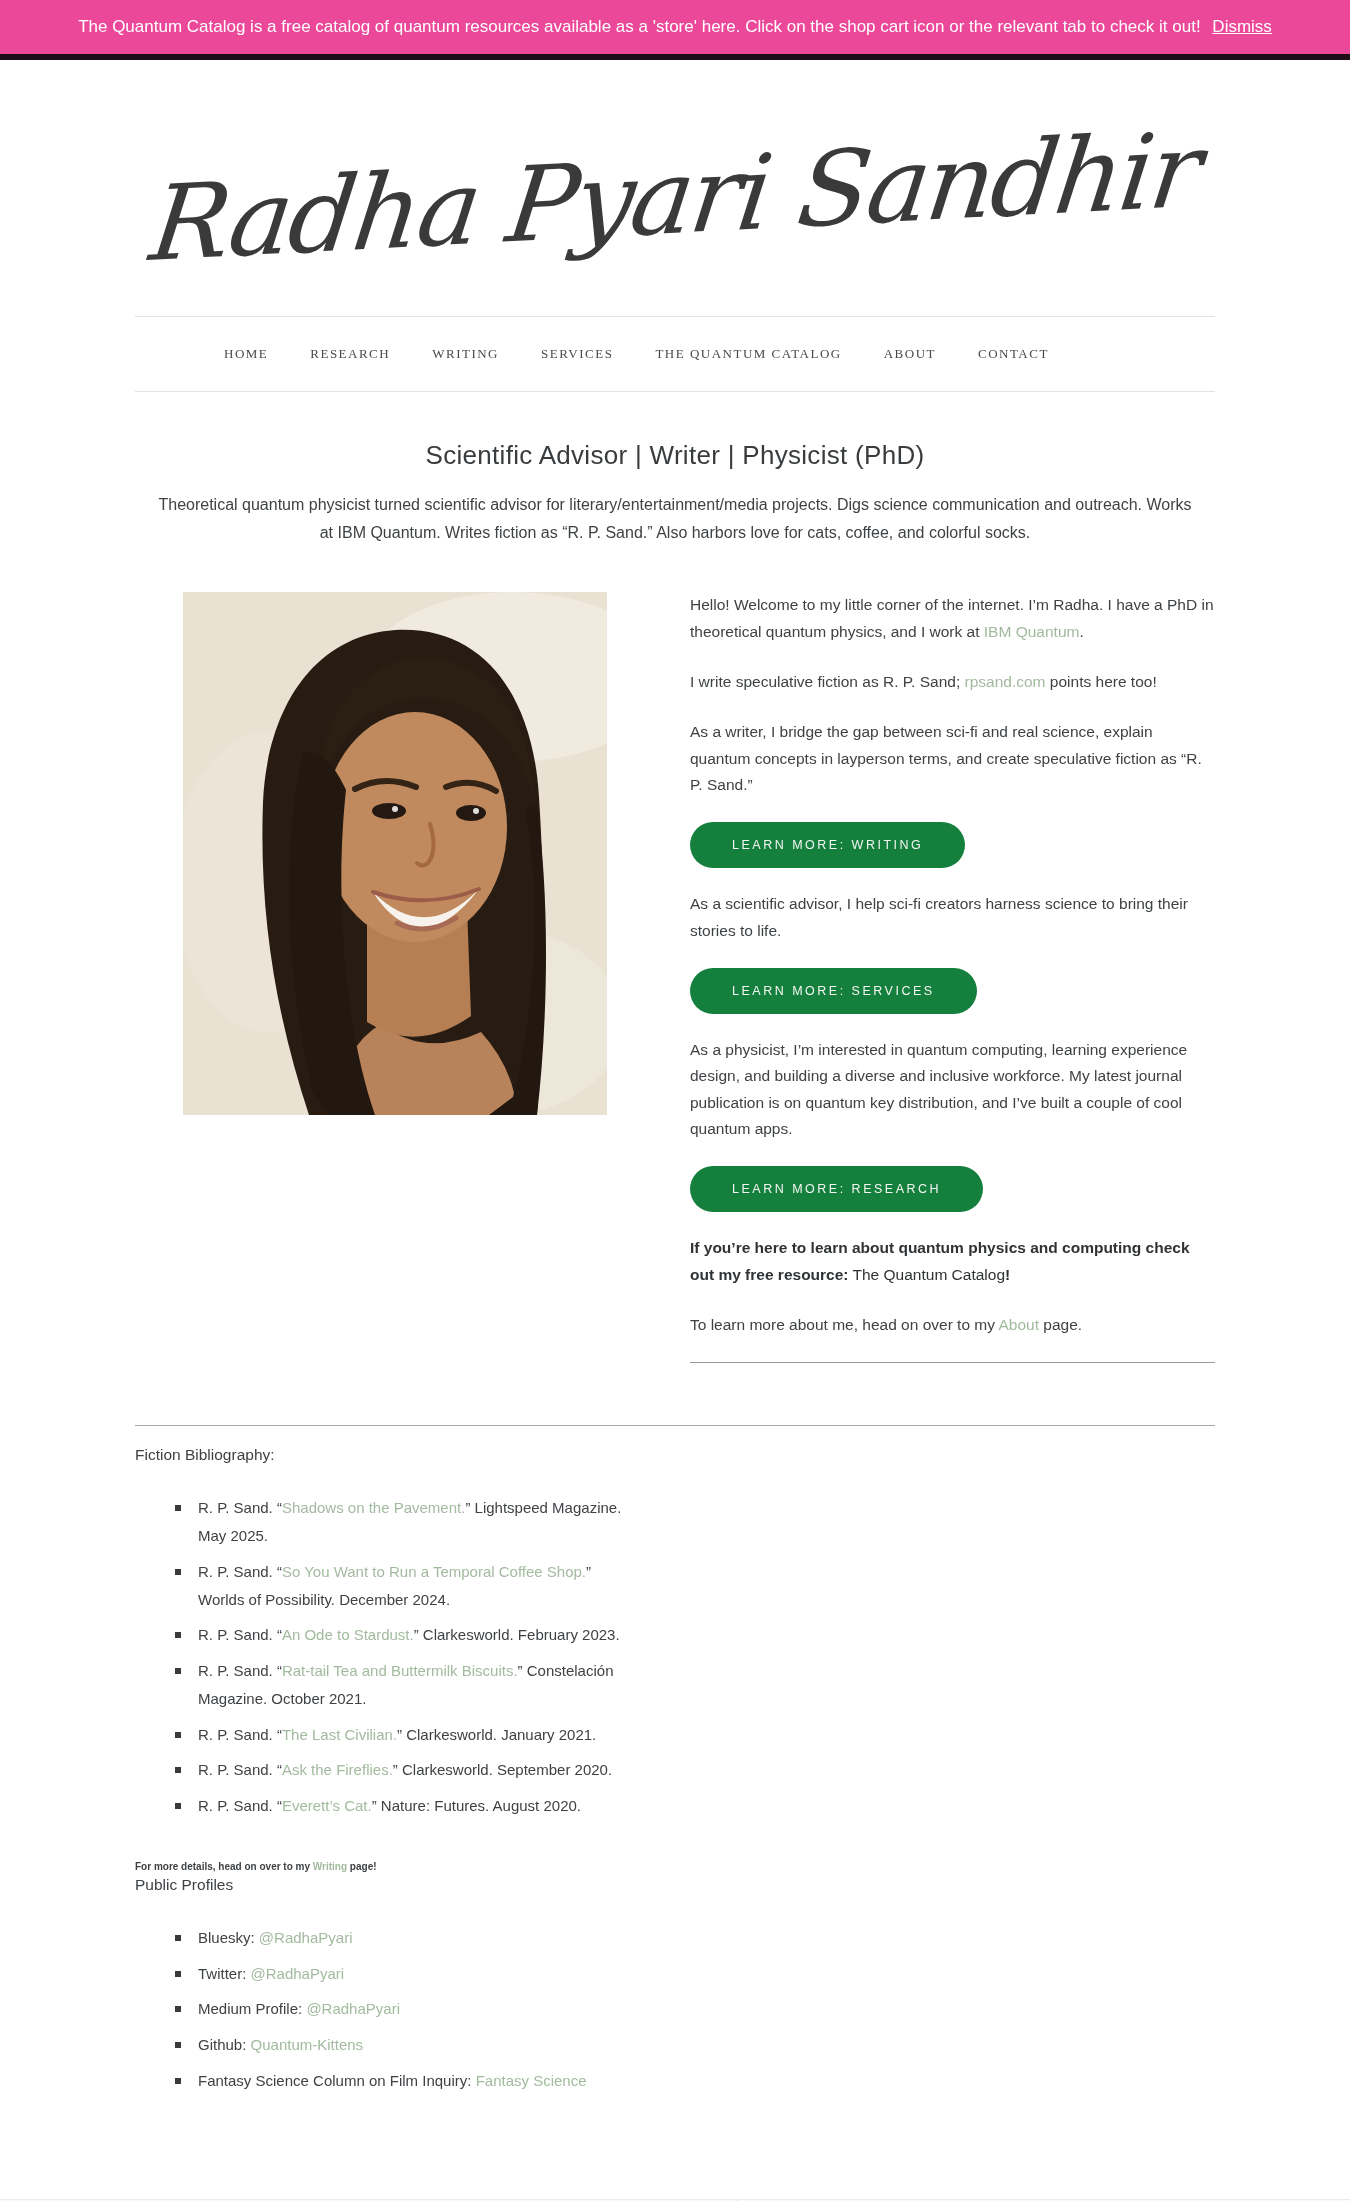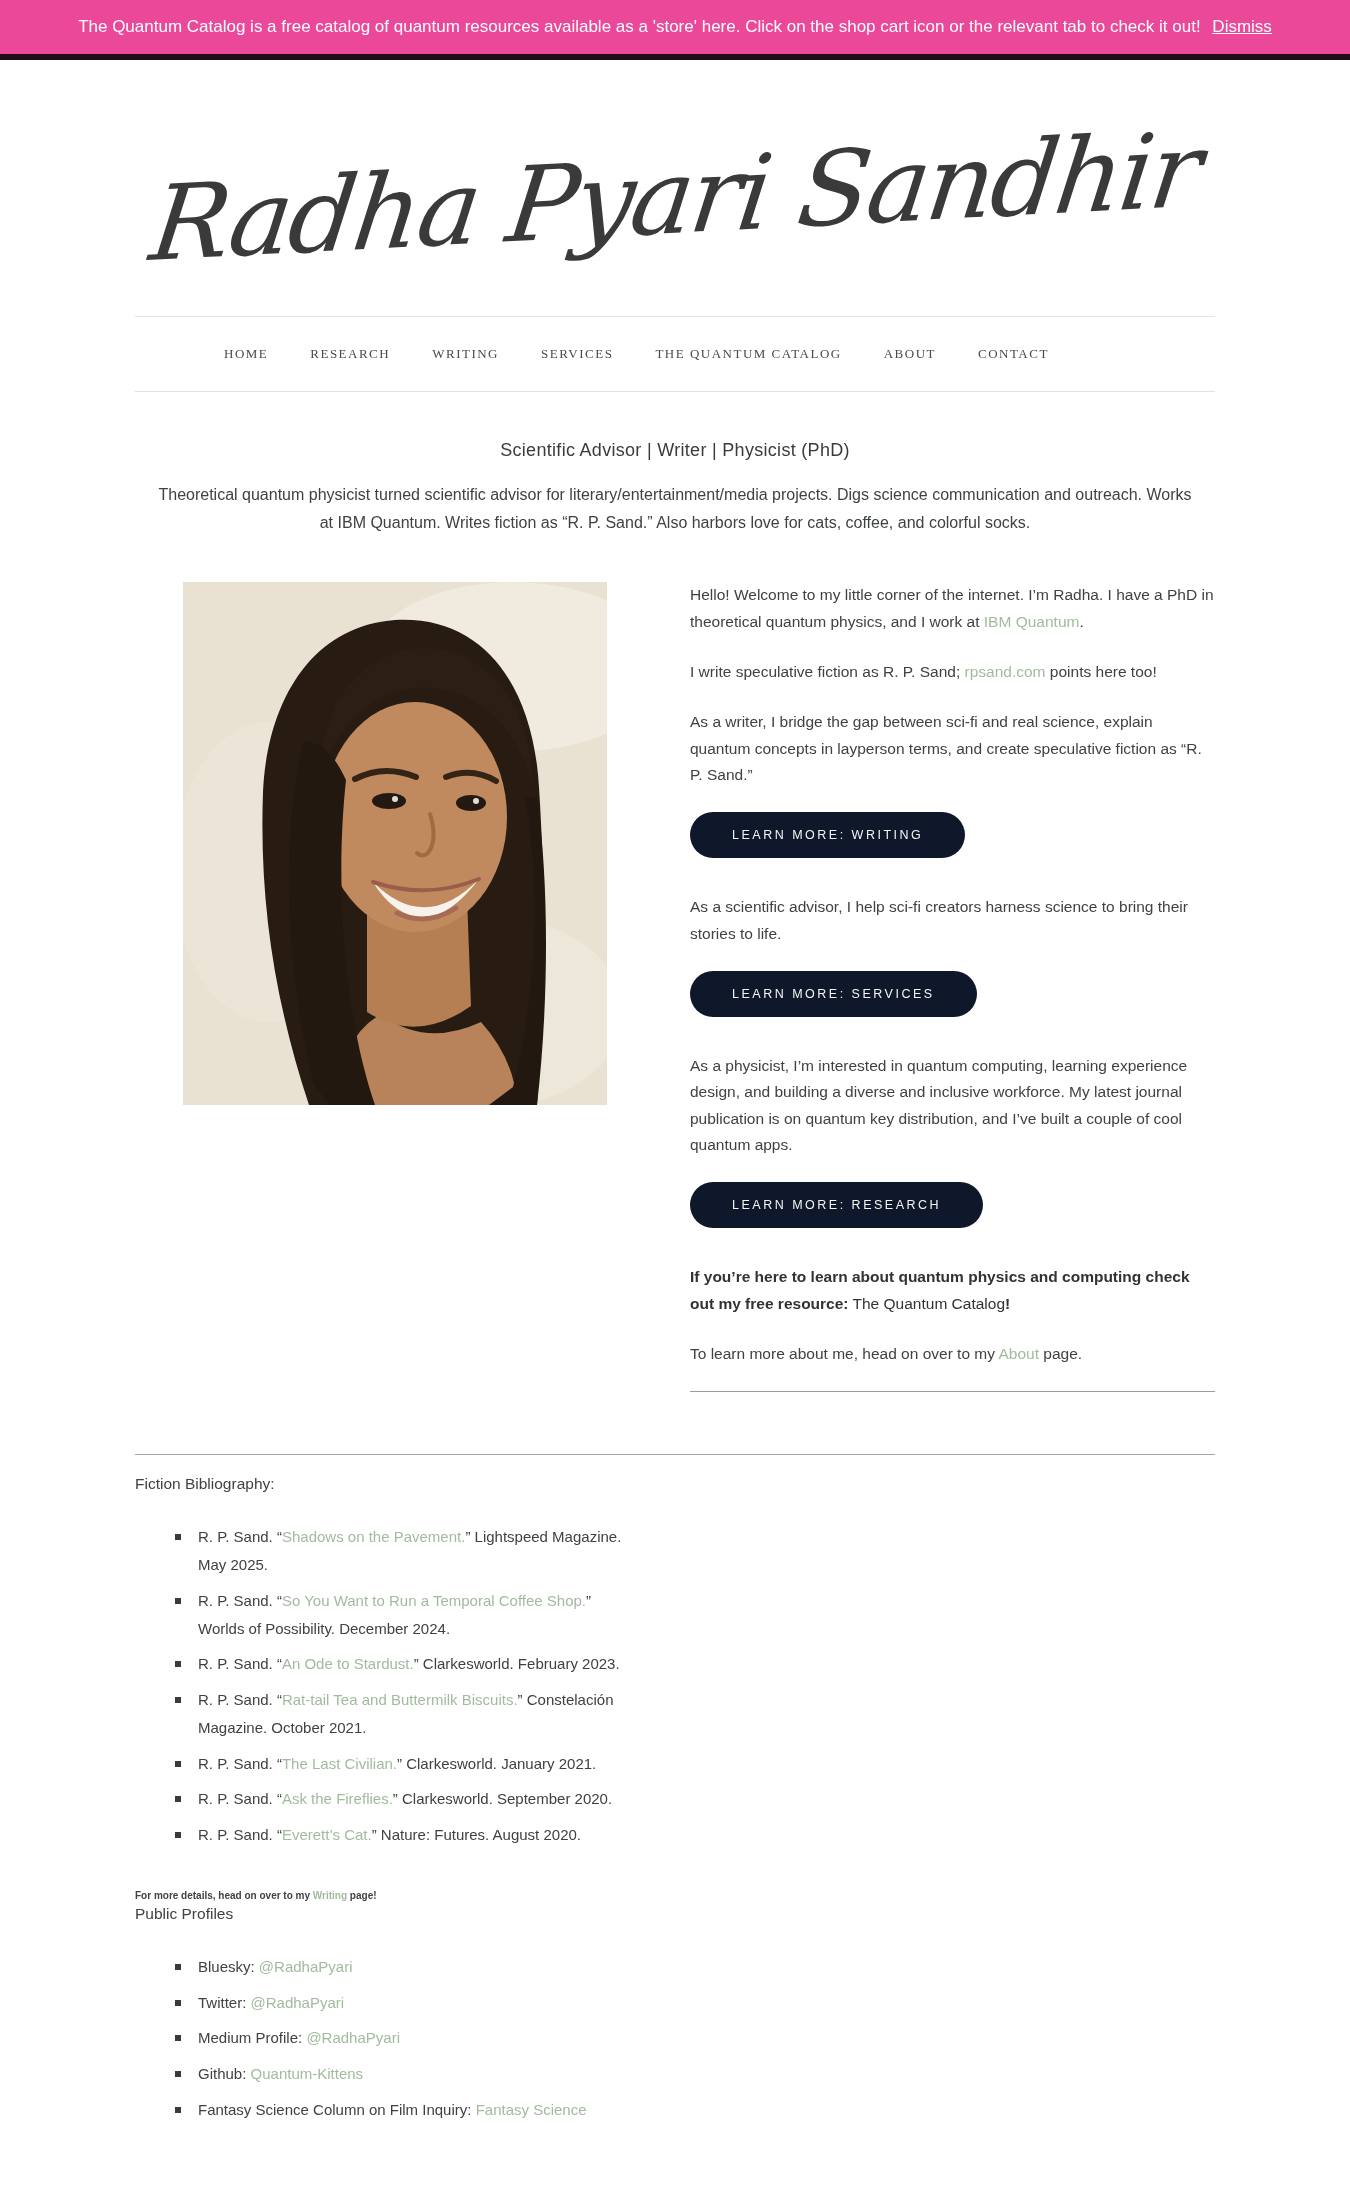--- a/index.html
+++ b/index.html
@@ -33,35 +33,35 @@
   
   .nav-band .container { border-top:1px solid #e3e3e3; border-bottom:1px solid #e3e3e3; padding-left:68px;font-family:Liberation Serif, serif; }
   .nav-list { list-style:none; margin:0; padding:0; display:flex; }
   .nav-list a {
     display:block; padding:29px 21px; font-size:13px; letter-spacing:1.5px;
     color:#474a4c; text-decoration:none; cursor:pointer;
   }
 
   
   .hero { text-align:center; margin-top:48px; }
-  .hero h1 { font-size:18px; font-weight:400; color:#393c3e; margin:0 0 20px; letter-spacing:.3px; }
+  .hero h1 { font-size:26px; font-weight:400; color:#393c3e; margin:0 0 20px; letter-spacing:.3px; }
   .hero p { font-size:16px; line-height:1.8; margin:0 auto; max-width:1045px; }
 
   
   .columns { display:flex; margin-top:44px; }
   .col-photo { width:555px; padding-left:48px; flex:none; }
   .col-main { width:525px; flex:none; }
   .photo-frame { width:424px; height:523px; overflow:hidden; }
   .photo-frame svg { display:block; }
 
   .col-main p { margin:0 0 24px; line-height:1.7; font-size:15.5px; }
   .btn {
-    display:inline-block; background:#0f172a; color:#f3f6f2; border:none;
+    display:inline-block; background:#15803d; color:#f3f6f2; border:none;
     border-radius:40px; padding:16px 42px; font-size:12.5px; letter-spacing:2.5px;
-    font-family:inherit; cursor:pointer; margin:0 0 36px;
+    font-family:inherit; cursor:pointer; margin:0 0 23px;
   }
   .bold-lead { font-size:16px; line-height:1.65; color:#303335; }
   .rich-bold { font-weight:bold; }
   .rich-link { color:#a2bb9e; cursor:pointer; }
   .right-hr { border:none; border-top:1px solid #9b9b9b; margin:10px 0 0; }
 
   .full-hr { border:none; border-top:1px solid #a8a8a8; margin:62px 0 0; }
 
   
   .lists { display:flex; margin-top:20px;flex-direction:column; }

